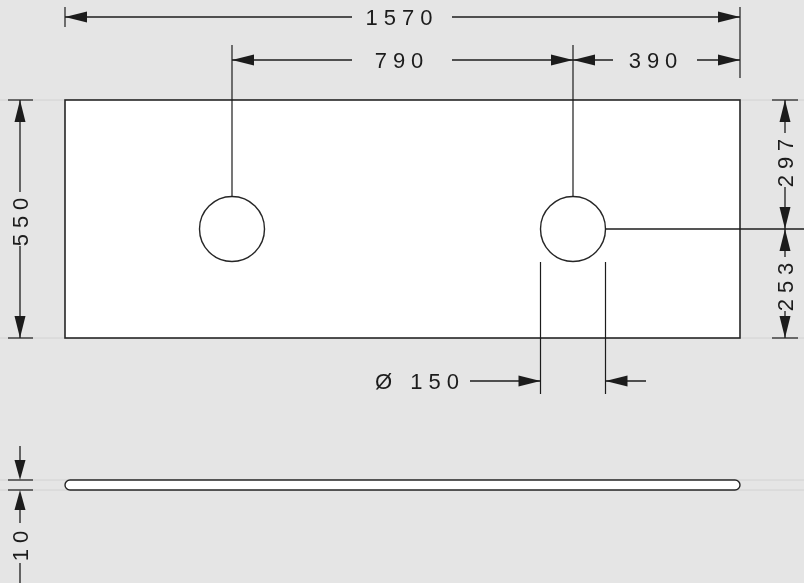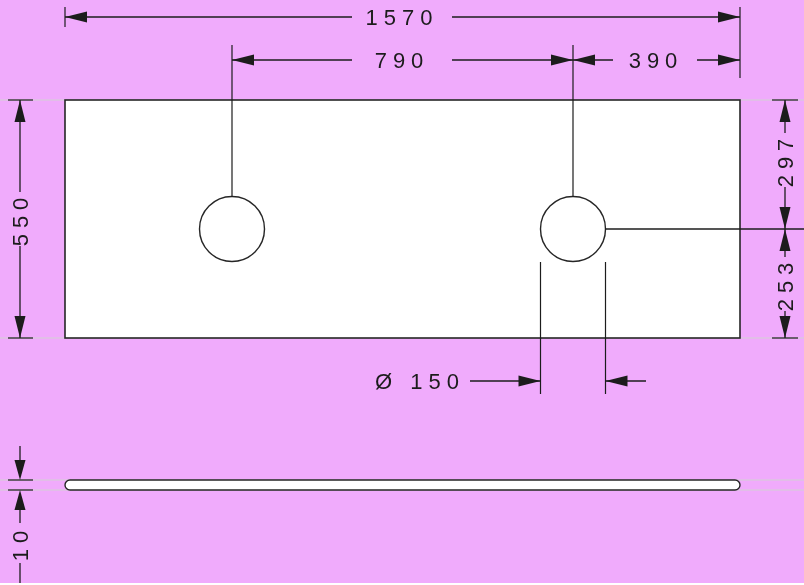--- a/index.html
+++ b/index.html
@@ -1,16 +1,16 @@
 <!DOCTYPE html>
 <html><head>
 <meta charset="utf-8">
 <style>
   html,body{margin:0;padding:0;background:#ffffff;}
-  .canvas{position:relative;width:804px;height:583px;background:#f0abfc;overflow:hidden;}
+  .canvas{position:relative;width:804px;height:583px;background:#e5e5e5;overflow:hidden;}
   svg{display:block;}
   .dim-text{font-family:"Liberation Sans",sans-serif;font-size:22px;letter-spacing:6px;fill:#1c1c1c;}
   .outline{fill:#ffffff;stroke:#262626;stroke-width:1.6;}
   .thin{stroke:#1c1c1c;stroke-width:1.3;fill:none;}
   .tick{stroke:#1c1c1c;stroke-width:1.2;fill:none;}
   .ext{stroke:#d2d2d2;stroke-width:1;fill:none;}
   .arrow{fill:#1c1c1c;stroke:none;}
 </style>
 </head>
 <body>

